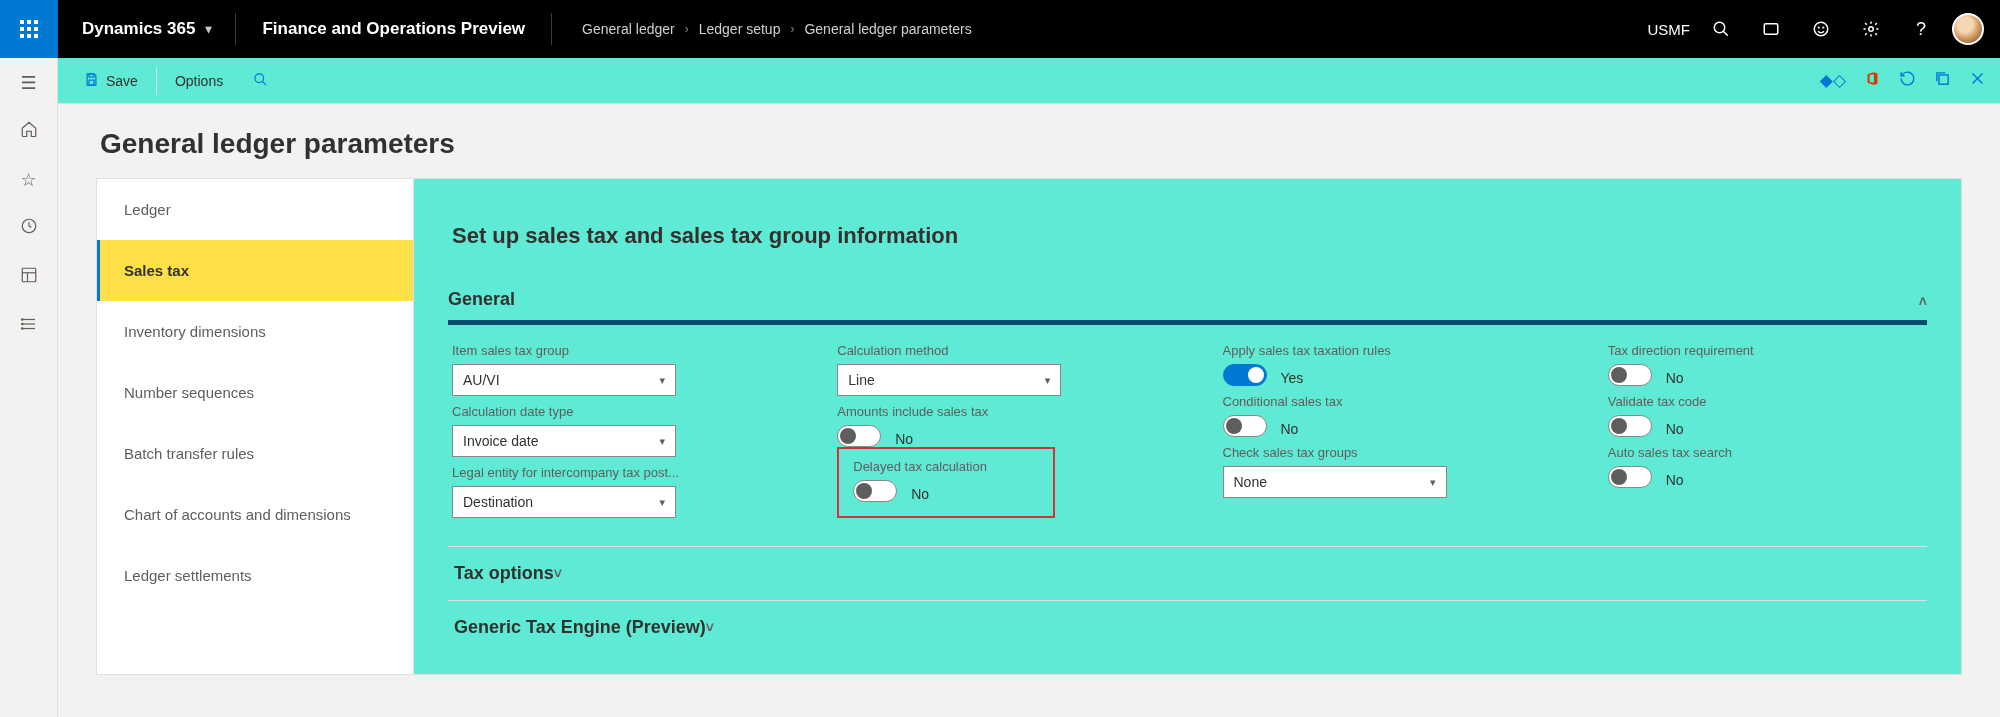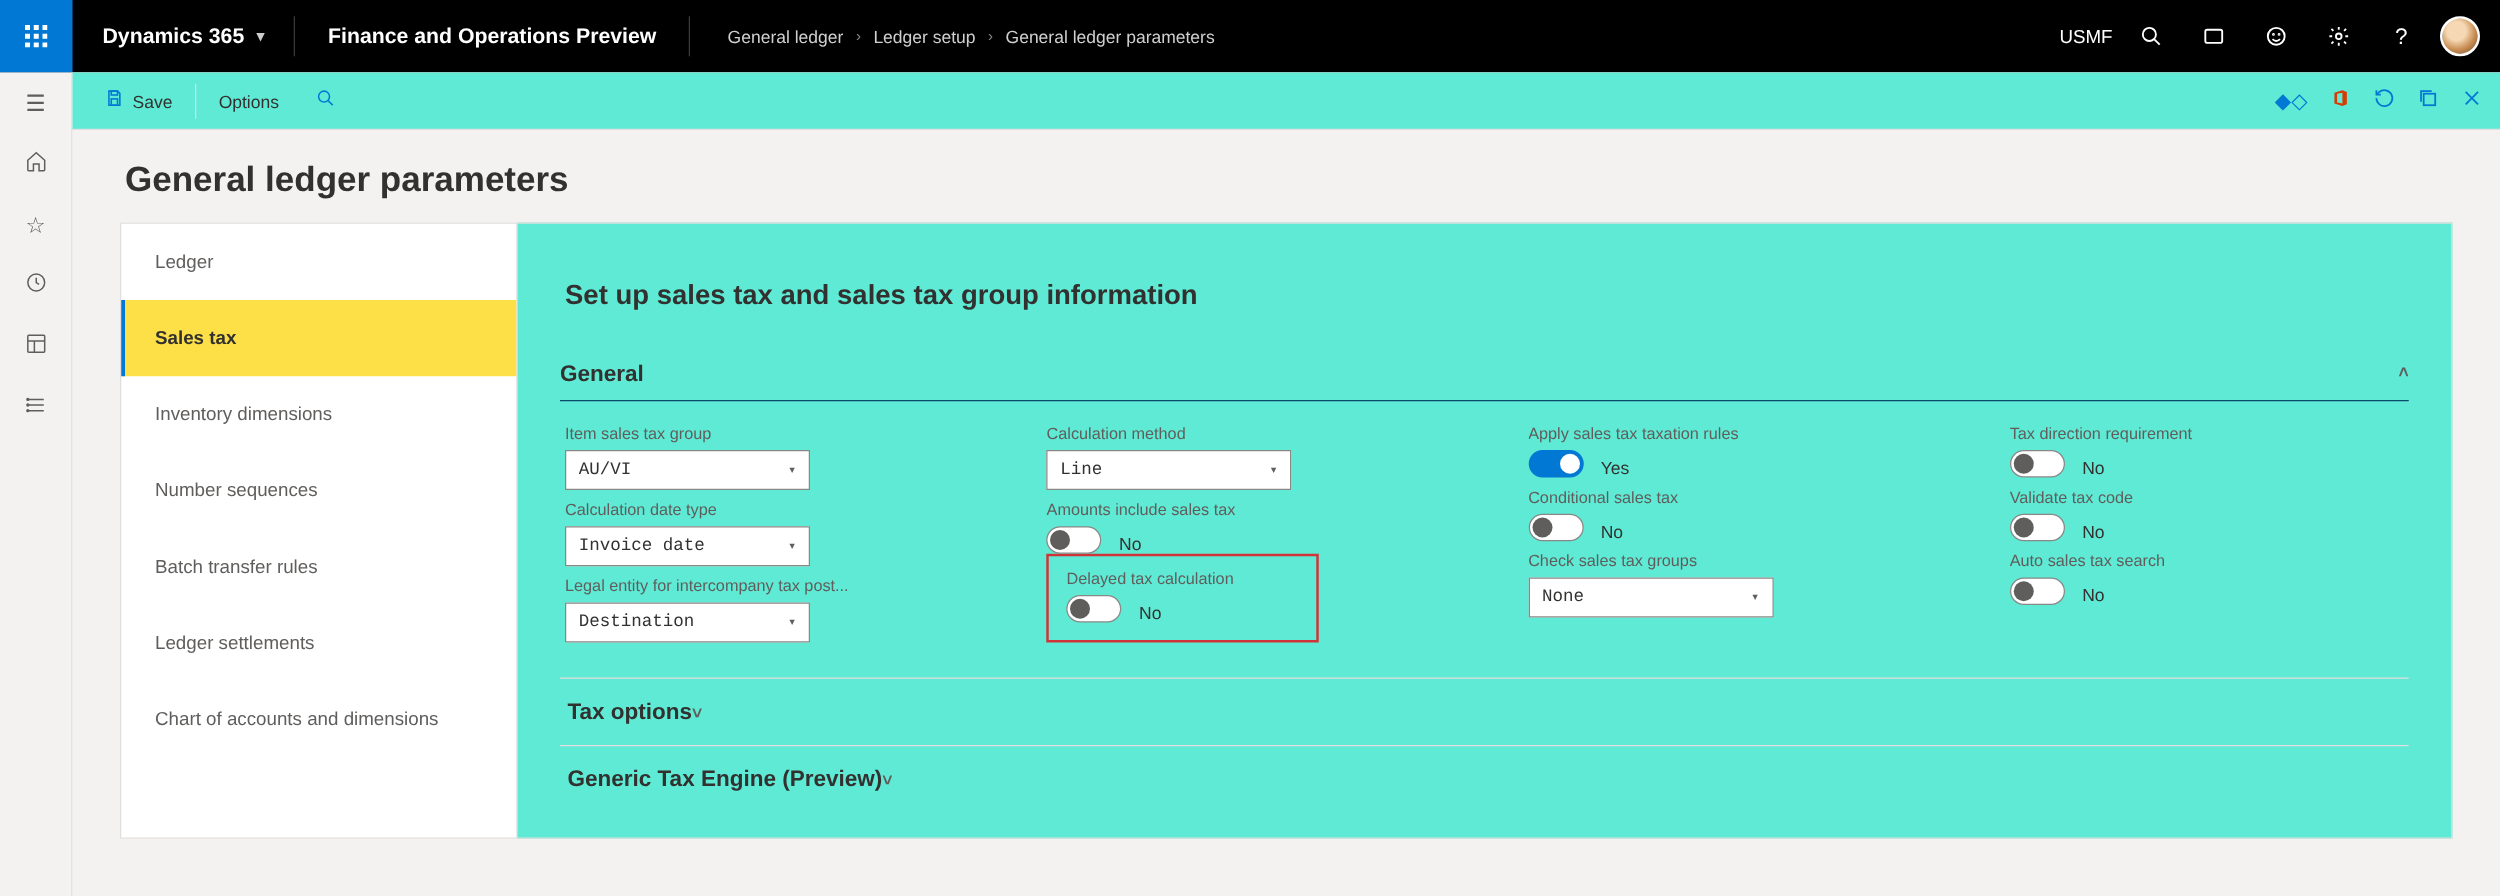--- a/index.html
+++ b/index.html
@@ -171,26 +171,26 @@
     border-left: none;
     padding: 40px 34px 20px 34px;
   }
   .form-subtitle {
     font-size: 22px;
     font-weight: 600;
     margin: 4px 0 30px 4px;
   }
   .fasttab-head {
     display: flex;
-    align-items: flex-start;
+    align-items: flex-end;
     justify-content: space-between;
     padding: 10px 0;
     font-size: 18px;
     font-weight: 600;
-    border-bottom: 1px solid #0c4a6e;
+    border-bottom: 5px solid #0c4a6e;
   }
   .fasttab-chev { color: #605e5c; font-size: 14px; }
   .fields-grid {
     display: grid;
     grid-template-columns: repeat(4, 1fr);
     column-gap: 70px;
     padding: 18px 4px 28px 4px;
   }
   .col { display: flex; flex-direction: column; gap: 8px; }
   .field-label {
@@ -199,28 +199,27 @@
     margin-bottom: 6px;
     white-space: nowrap;
     overflow: hidden;
     text-overflow: ellipsis;
     max-width: 260px;
   }
   .select {
     display: flex;
     align-items: center;
     justify-content: space-between;
-    width: 196px;
+    width: 224px;
     height: 32px;
     border: 1px solid #8a8886;
     background: #fff;
     padding: 0 10px;
     font-size: 14px;
     cursor: pointer;
-    font-family: Liberation Mono, monospace;
   }
   .select .sval { overflow:hidden; text-overflow:ellipsis; white-space:nowrap; }
   .select .schev { color:#605e5c; font-size:11px; }
   .toggle-row {
     display: flex;
     align-items: flex-end;
     gap: 14px;
   }
   .toggle {
     width: 44px;
@@ -418,22 +417,22 @@
       <div class="page-title">General ledger parameters</div>
 
       <div class="content-row">
 
         <div class="sidetabs">
           <div class="tab">Ledger</div>
           <div class="tab active">Sales tax</div>
           <div class="tab">Inventory dimensions</div>
           <div class="tab">Number sequences</div>
           <div class="tab">Batch transfer rules</div>
+          <div class="tab">Chart of accounts and dimensions</div>
           <div class="tab">Ledger settlements</div>
-          <div class="tab">Chart of accounts and dimensions</div>
         </div>
 
         <div class="form-area">
           <div class="form-subtitle">Set up sales tax and sales tax group information</div>
 
           <div class="fasttab-head">
             <span>General</span>
             <span class="fasttab-chev">˄</span>
           </div>
 

